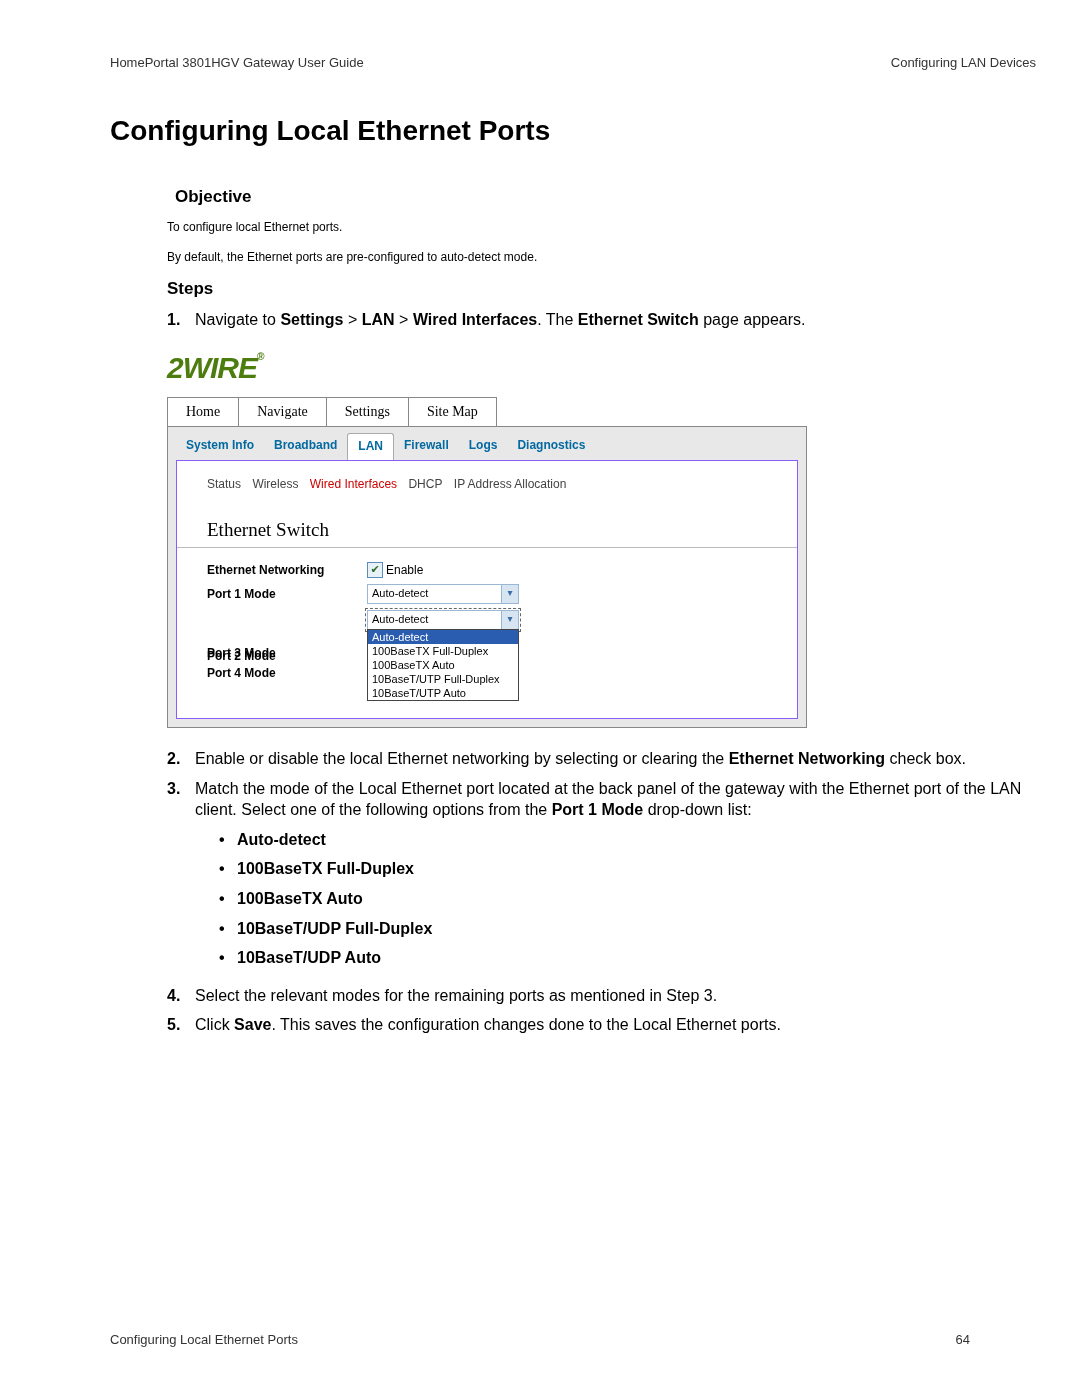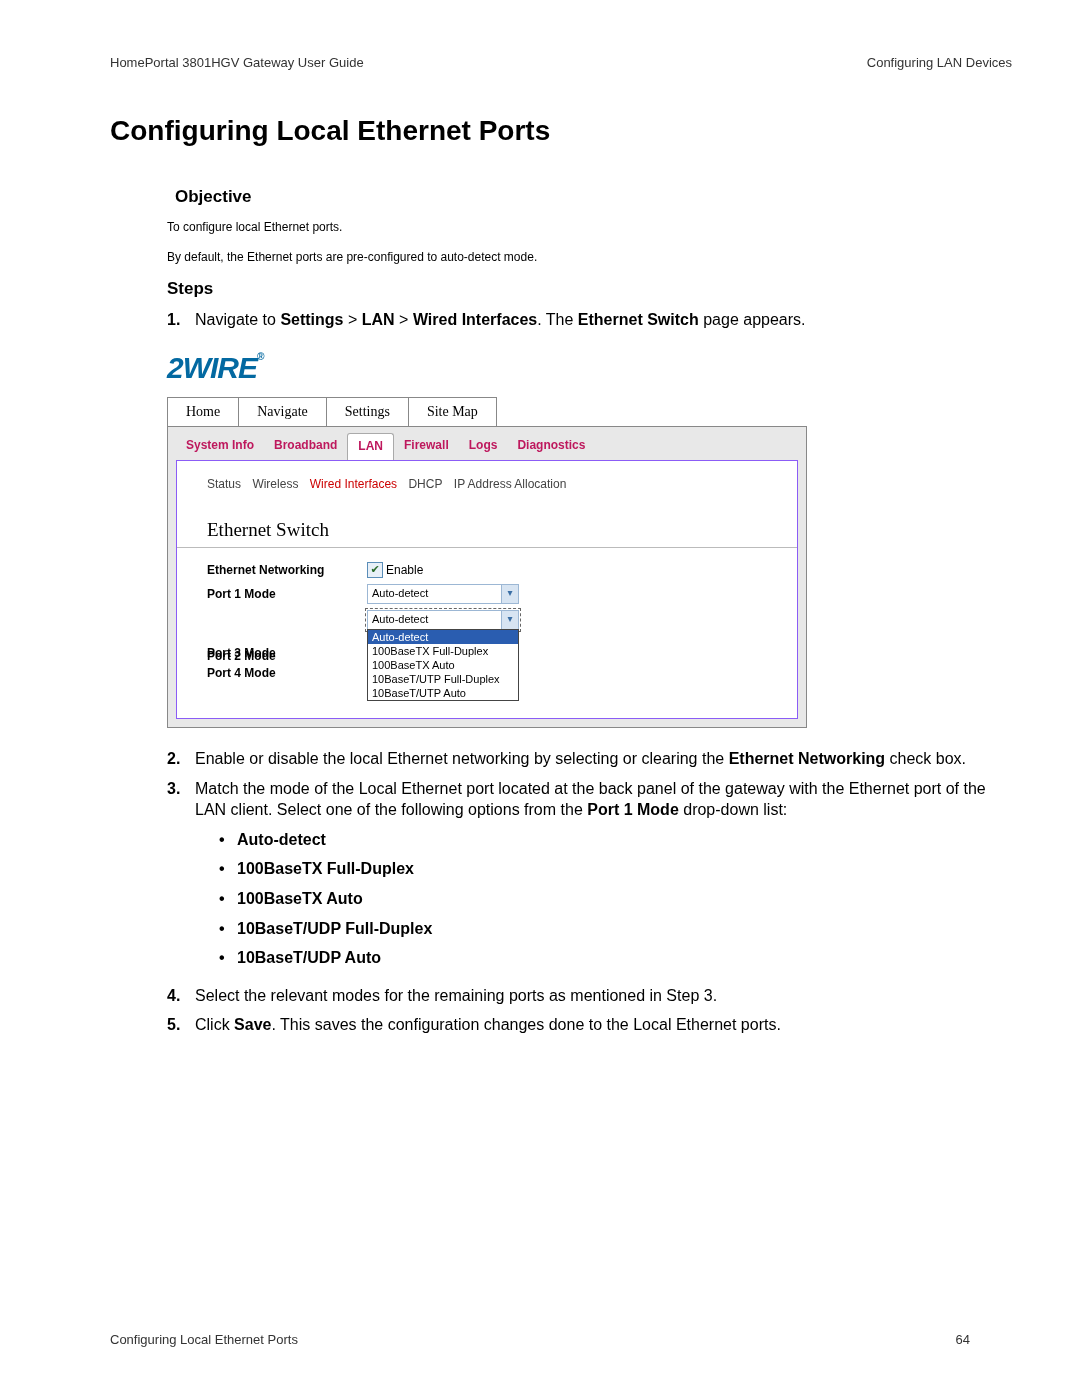--- a/index.html
+++ b/index.html
@@ -4,21 +4,21 @@
 <style>
   body {
     margin: 0;
     padding: 0;
     background: #fff;
     font-family: Arial, Helvetica, sans-serif;
     color: #000;
     width: 1080px;
   }
   .page {
-    padding: 55px 68px 40px 110px;
+    padding: 55px 44px 40px 110px;
     box-sizing: border-box;
     min-height: 1397px;
     position: relative;
   }
   .top-header {
     display: flex;
     justify-content: space-between;
     font-size: 13px;
     color: #333;
     margin-bottom: 45px;
@@ -83,21 +83,21 @@
 
   
   .shot {
     margin: 20px 0 20px 0;
     width: 640px;
   }
   .logo {
     font-family: Arial, sans-serif;
     font-size: 30px;
     font-weight: 900;
-    color: #0369a1;
+    color: #4d7c0f;
     letter-spacing: -1px;
     margin-bottom: 12px;
     font-style: italic;
   }
   .logo .reg { font-size: 10px; vertical-align: top; }
   .tabs1 {
     display: flex;
     border-bottom: 1px solid #888;
   }
   .tabs1 .tab {
@@ -114,21 +114,21 @@
     border-top: none;
     background: #e8e8e8;
     padding: 0;
   }
   .subtabs {
     display: flex;
     align-items: center;
     padding: 6px 8px 0 8px;
     font-size: 12px;
     font-weight: bold;
-    color: #be185d;
+    color: #0369a1;
   }
   .subtabs .st {
     padding: 5px 10px 7px 10px;
   }
   .subtabs .st.active {
     background: #fff;
     border: 1px solid #aaa;
     border-bottom: none;
     border-radius: 3px 3px 0 0;
   }

